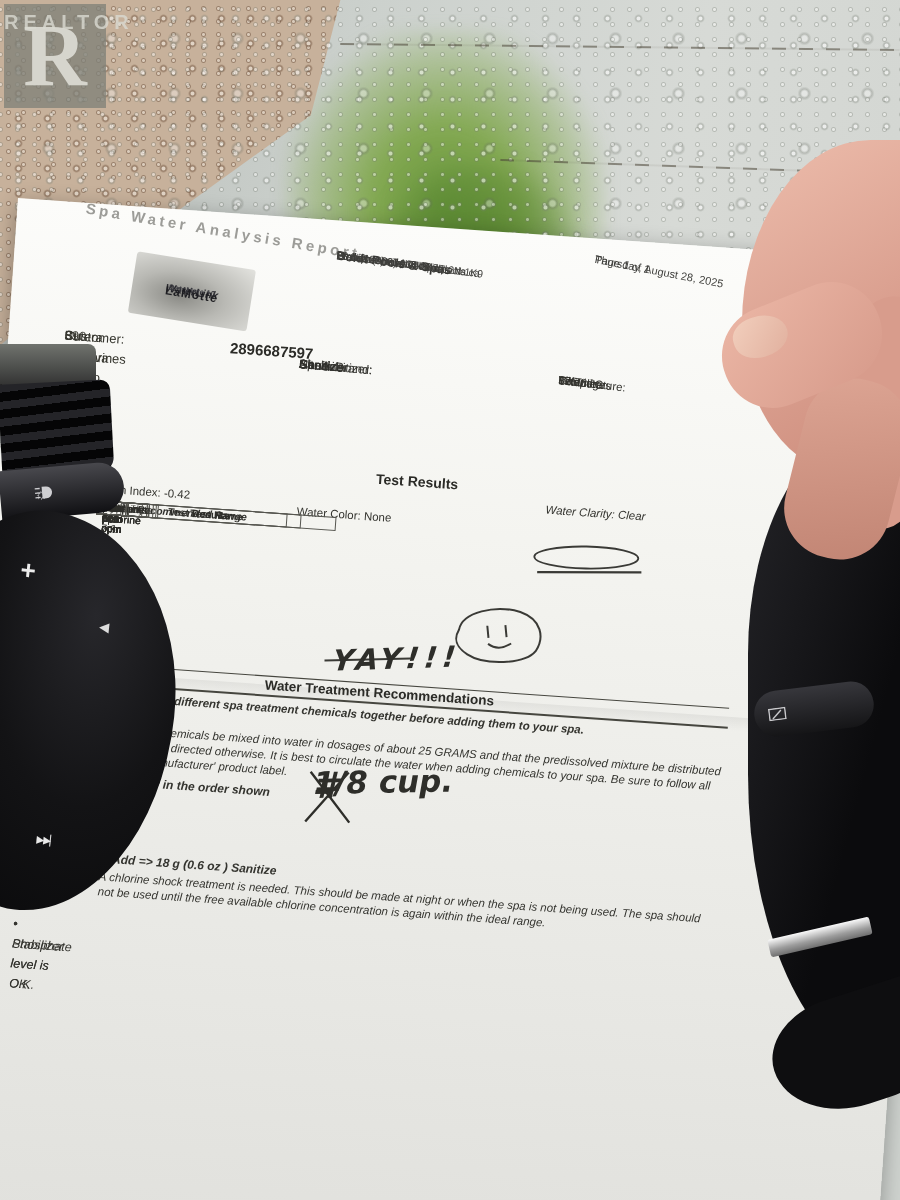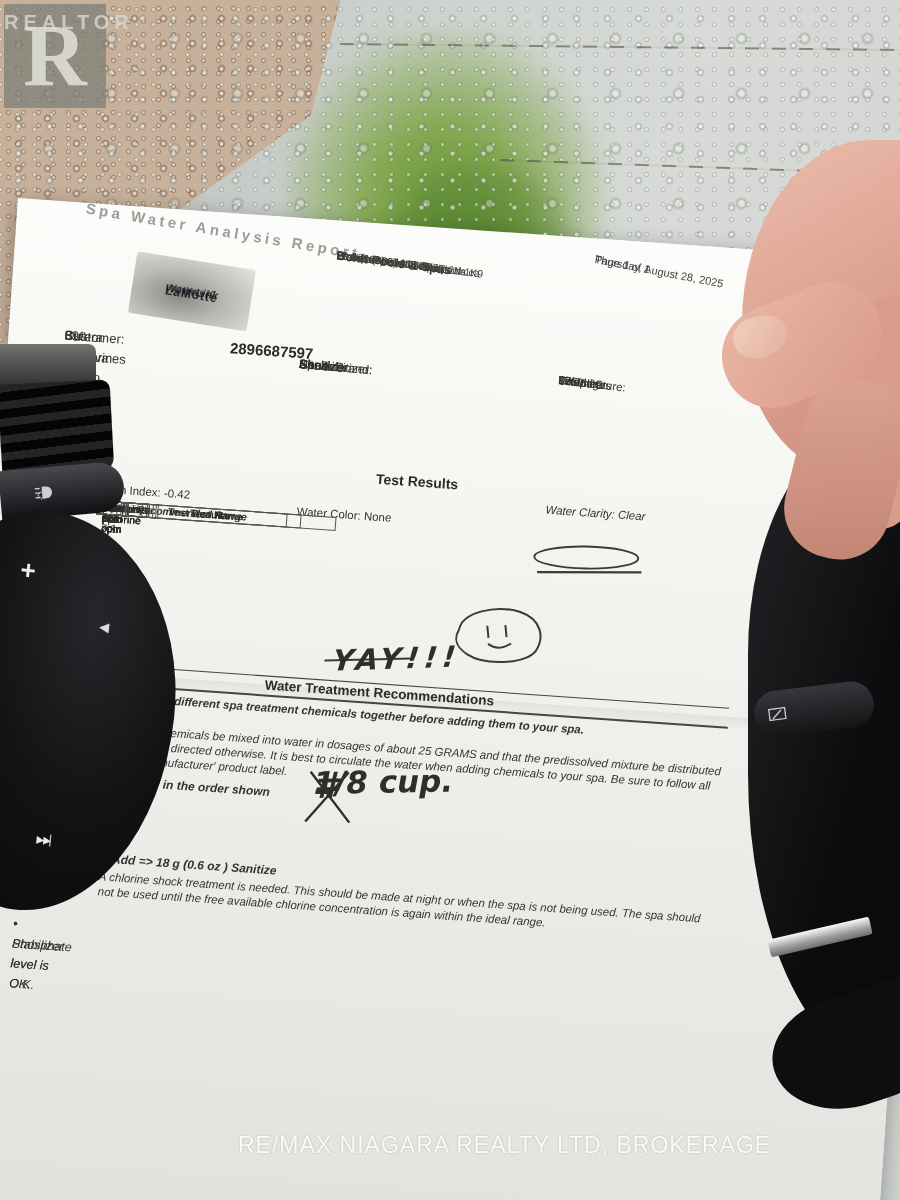--- a/index.html
+++ b/index.html
@@ -365,15 +365,14 @@
     <div class="thumb"></div>
     <div class="nail"></div>
   </div>
 
   <div class="realtor">
     <div class="r-box">
       <span>R</span>
     </div>
     <span class="r-label">REALTOR</span>
   </div>
-  <div class="brokerage">RE/MAX NIAGARA REALTY LTD, BROKERAGE</div>
 
 </div>
 
 </body></html>

